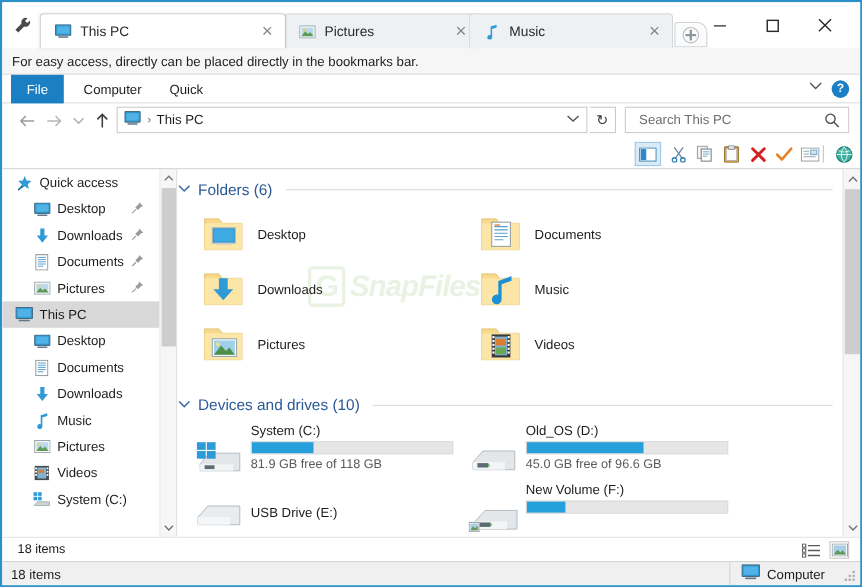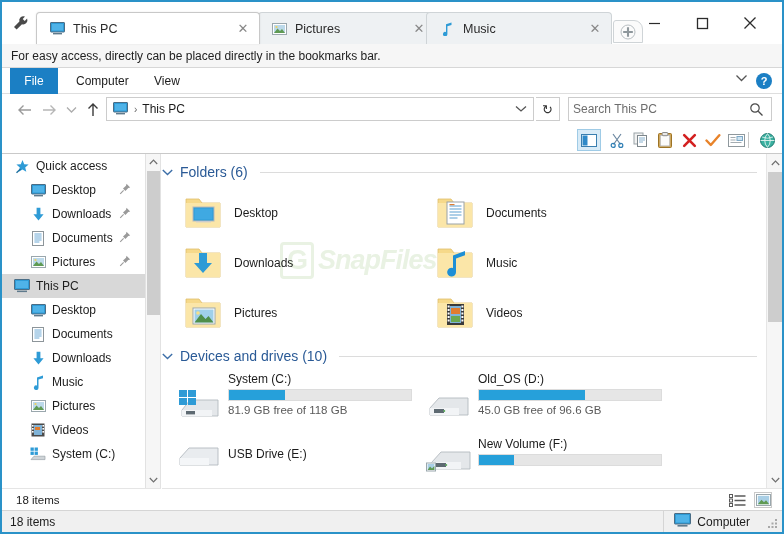--- a/index.html
+++ b/index.html
@@ -156,21 +156,21 @@
     border: 1px solid #cccccc; border-left: none; background: #fff;
     display: flex; align-items: center; justify-content: center;
     color: #333; font-size: 13px;
   }
   #searchbox {
     position: absolute; left: 566px; top: 2px; width: 204px; height: 24px;
     border: 1px solid #cccccc; background: #ffffff;
     display: flex; align-items: center;
   }
   #search-placeholder {
-    margin-left: 4px; font-size: 12px; color: #6d6d6d;
+    margin-left: 12px; font-size: 12px; color: #6d6d6d;
   }
   #search-icon { position: absolute; right: 7px; top: 4px; }
 
   
   #cmdbar {
     position: absolute; left: 0; top: 124px; right: 0; height: 28px;
     background: #ffffff;
     border-bottom: 1px solid #c9c9c9;
   }
   .cmdicon {
@@ -407,21 +407,21 @@
     </div>
   </div>
 
   <div id="notice">
     <span>For easy access, directly can be placed directly in the bookmarks bar.</span>
   </div>
 
   <div id="ribbon">
     <div id="file-btn">File</div>
     <div class="ribbon-tab" id="rt-computer">Computer</div>
-    <div class="ribbon-tab" id="rt-view">View</div>
+    <div class="ribbon-tab" id="rt-view">Quick</div>
     <div id="ribbon-collapse">
       <svg width="13" height="9" viewBox="0 0 13 9">
         <path d="M1.5 1.5 L6.5 6.5 L11.5 1.5" fill="none" stroke="#555" stroke-width="1.3"></path>
       </svg>
     </div>
     <div id="help-icon">
       <span>?</span>
     </div>
   </div>
 
@@ -821,21 +821,21 @@
             <rect x="27.4" y="15" width="2" height="2" fill="#fff"></rect>
             <rect x="27.4" y="18.5" width="2" height="2" fill="#fff"></rect>
             <rect x="27.4" y="22" width="2" height="2" fill="#fff"></rect>
             <rect x="27.4" y="25.5" width="2" height="2" fill="#fff"></rect>
           </svg>
         </span>
         <span class="item-name">Videos</span>
       </div>
     </div>
 
-    <div class="group-header" style="margin-top:8px;">
+    <div class="group-header" style="margin-top:20px;">
       <span class="chevron">
         <svg width="11" height="7" viewBox="0 0 11 7">
             <path d="M0.8 1 L5.5 5.6 L10.2 1" fill="none" stroke="#3d6fa8" stroke-width="1.4"></path>
           </svg>
       </span>
       <span>Devices and drives (10)</span>
       <span class="group-rule"></span>
     </div>
 
     <div class="grid" style="height:120px;">
@@ -884,21 +884,21 @@
           <svg width="46" height="30" viewBox="0 0 46 30">
             <path d="M4 18 L13 8 H42 L42 25 H4 Z" fill="#e9ecef" stroke="#b3babf" stroke-width="0.9"></path>
             <path d="M4 18 H33 V25 H4 Z" fill="#f4f6f8"></path>
           </svg>
         </span>
         <span class="drive-info" style="margin-top:11px;">
           <div class="drive-name">USB Drive (E:)</div>
         </span>
       </div>
 
-      <div class="drive-cell" style="left:264px; top:62px;align-items:center;">
+      <div class="drive-cell" style="left:264px; top:62px;">
         <span class="drive-ico">
           <svg width="46" height="36" viewBox="0 0 46 36">
             <path d="M6 22 L15 12 H44 L44 29 H6 Z" fill="#e4e7ea" stroke="#b3babf" stroke-width="0.9"></path>
             <path d="M6 22 H35 V29 H6 Z" fill="#f2f4f6"></path>
             <rect x="10" y="23" width="10" height="4" fill="#5e6a72"></rect>
             <rect x="19.5" y="24" width="1.6" height="2" fill="#66b366"></rect>
             <rect x="0.5" y="23" width="9" height="8" fill="#ffffff" stroke="#9aa7ad"></rect>
             <rect x="1.6" y="24" width="6.8" height="6" fill="#a9cfe6"></rect>
             <path d="M1.6 30 L4 26.5 L6 28.5 L8.4 26 V30 Z" fill="#5f9a53"></path>
           </svg>

